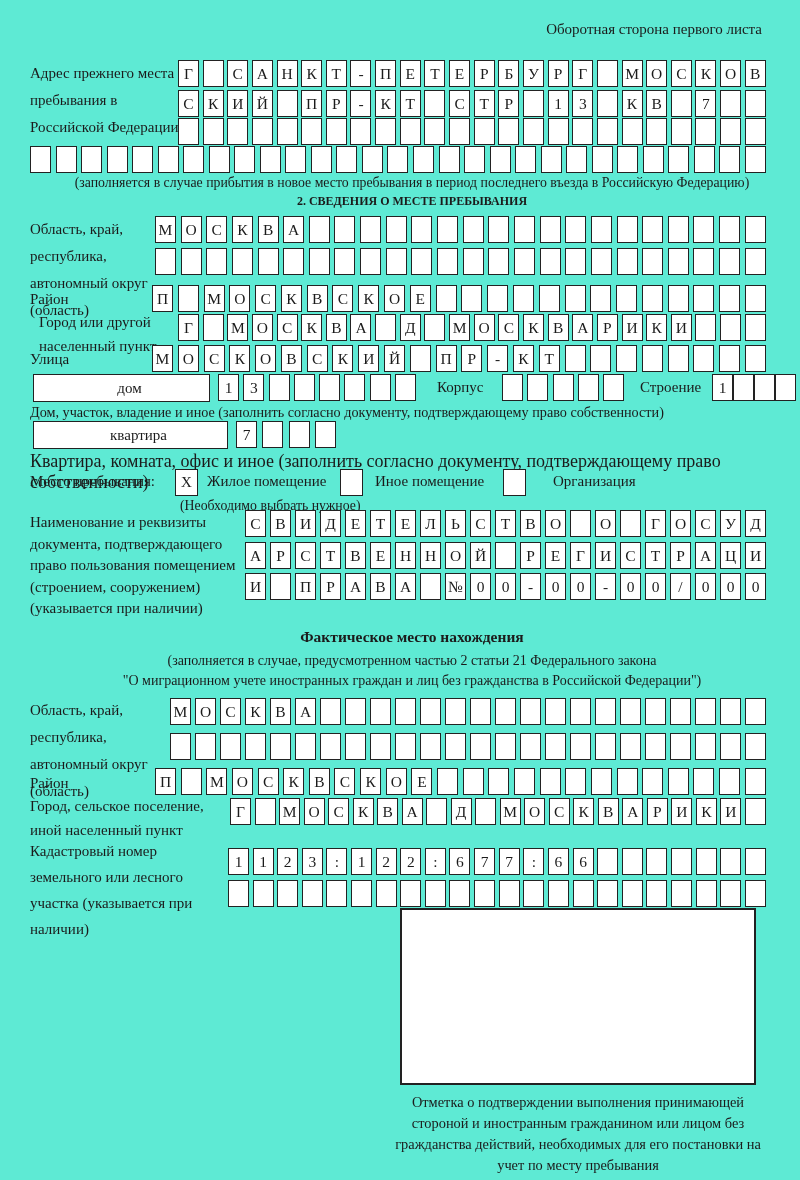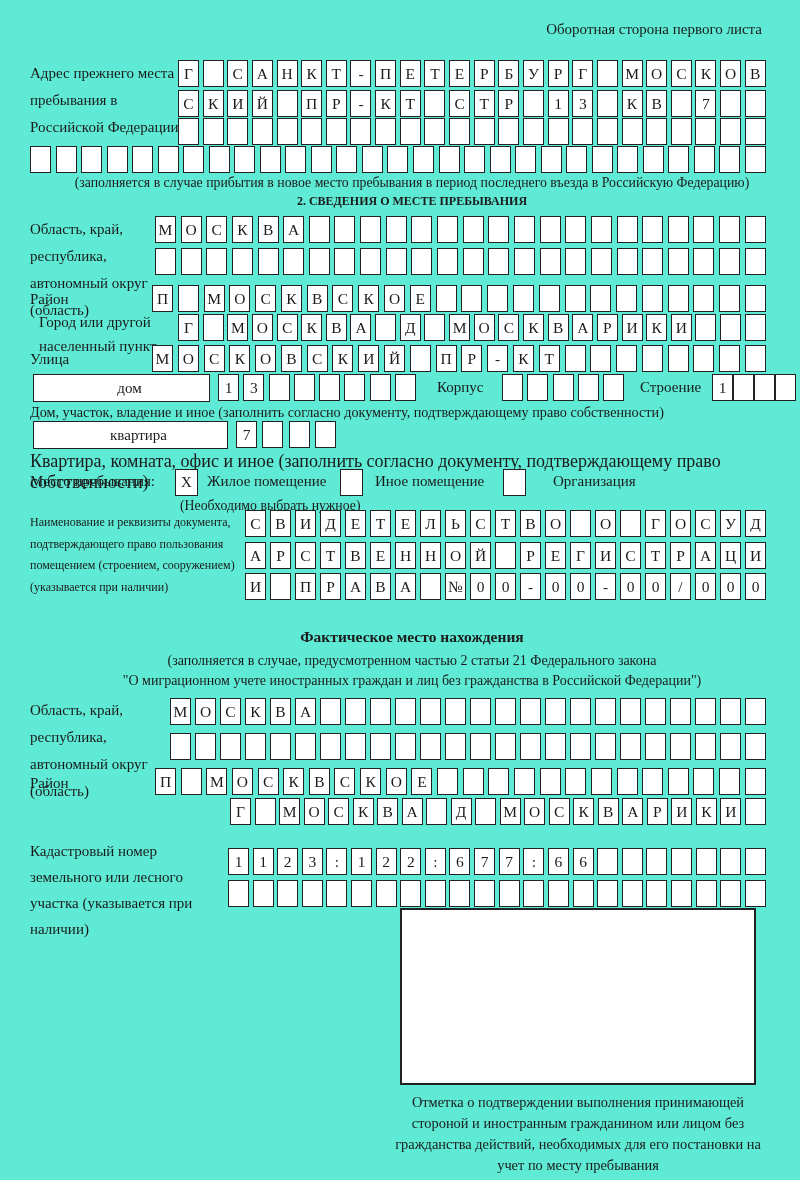--- a/index.html
+++ b/index.html
@@ -22,21 +22,21 @@
   .bigbox{
     box-sizing:border-box;border:1.7px solid #222;height:28px;background:#fff;
     display:flex;align-items:center;justify-content:center;font-size:15px;padding-left:16px;
   }
   .checkbox{
     box-sizing:border-box;display:inline-flex;width:23px;height:27px;
     border:1.7px solid #222;align-items:center;justify-content:center;
     font-size:15px;background:#fff;
   }
   .stampbox{box-sizing:border-box;border:2.2px solid #222;background:#fff;}
-  .doc-label{font-size:12px;line-height:21.5px;}
+  .doc-label{font-size:15px;line-height:21.5px;}
   .caption{font-size:14.4px;line-height:1.45;text-align:center;}
 </style>
 </head>
 <body>
 
 <div id="page">
 
   <div class="abs plain-label" style="top:21px;right:38px;">Оборотная сторона первого листа</div>
 
   <div class="abs side-label" style="top:60px;left:30px;width:152px;">Адрес прежнего места пребывания в Российской Федерации</div>
@@ -487,20 +487,21 @@
       <span class="cell"></span>
       <span class="cell"></span>
       <span class="cell"></span>
       <span class="cell"></span>
       <span class="cell"></span>
       <span class="cell"></span>
       <span class="cell"></span>
       <span class="cell"></span>
     </div>
 
+  <div class="abs side-label" style="top:794px;left:30px;width:205px;line-height:24px;">Город, сельское поселение, иной населенный пункт</div>
   <div class="abs cellrow" style="top:798px;left:230px;width:536px;">
       <span class="cell">Г</span>
       <span class="cell"></span>
       <span class="cell">М</span>
       <span class="cell">О</span>
       <span class="cell">С</span>
       <span class="cell">К</span>
       <span class="cell">В</span>
       <span class="cell">А</span>
       <span class="cell"></span>

